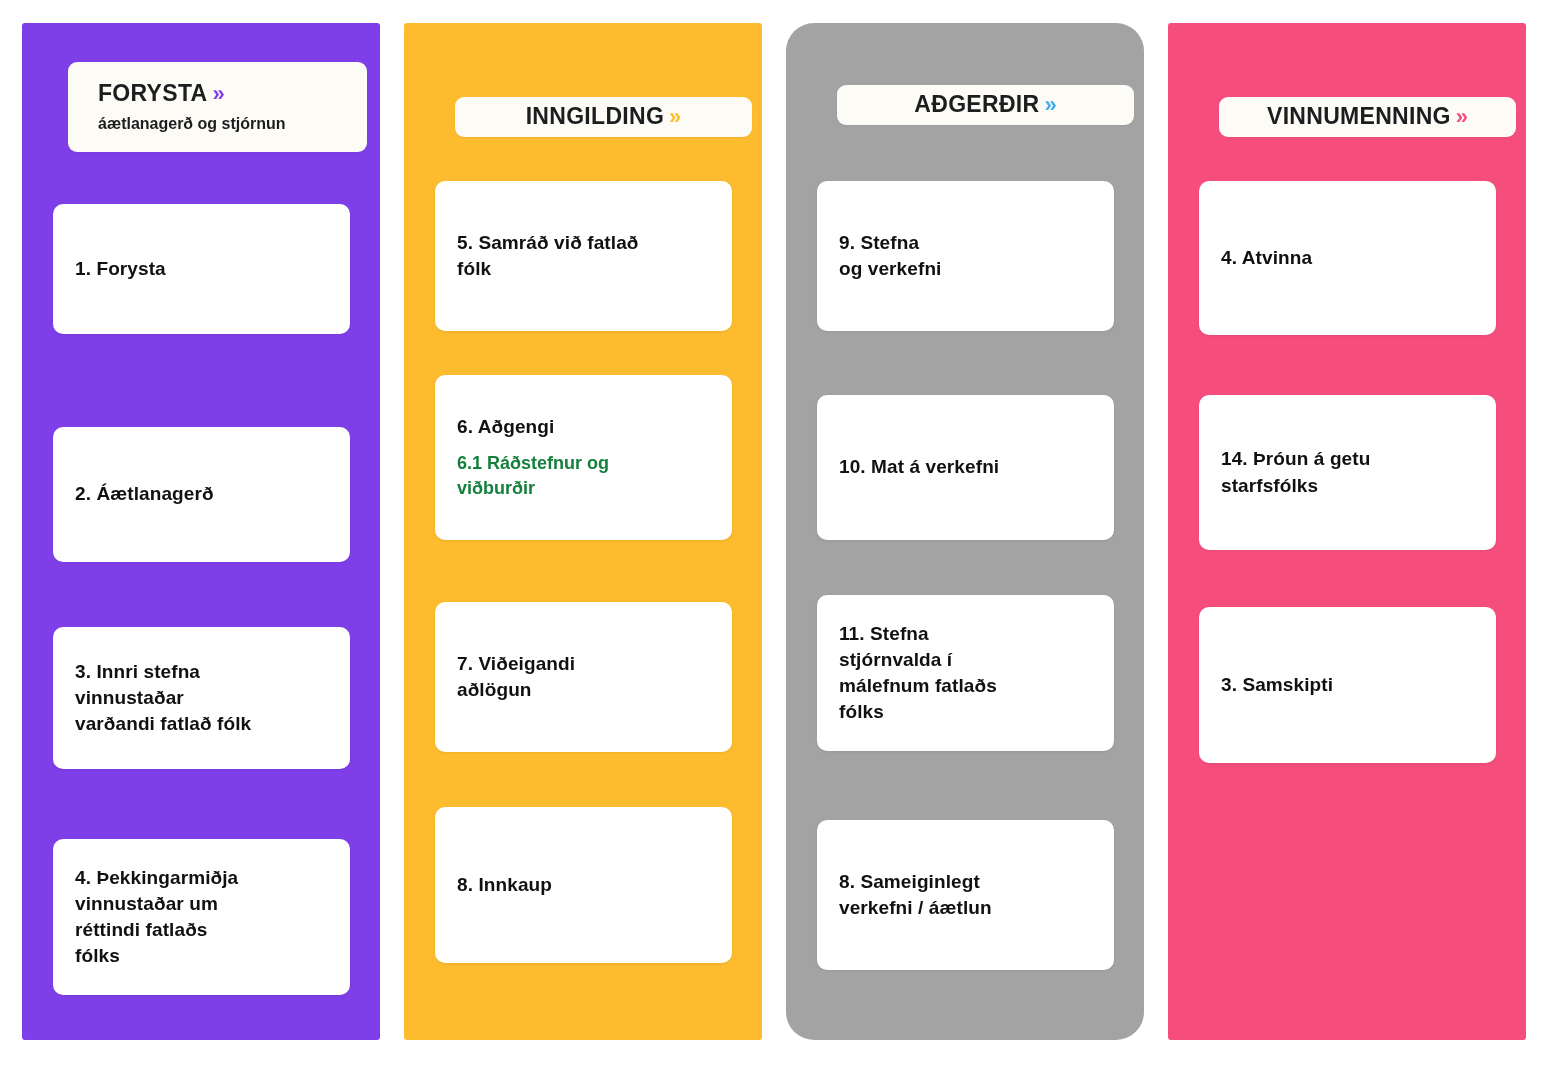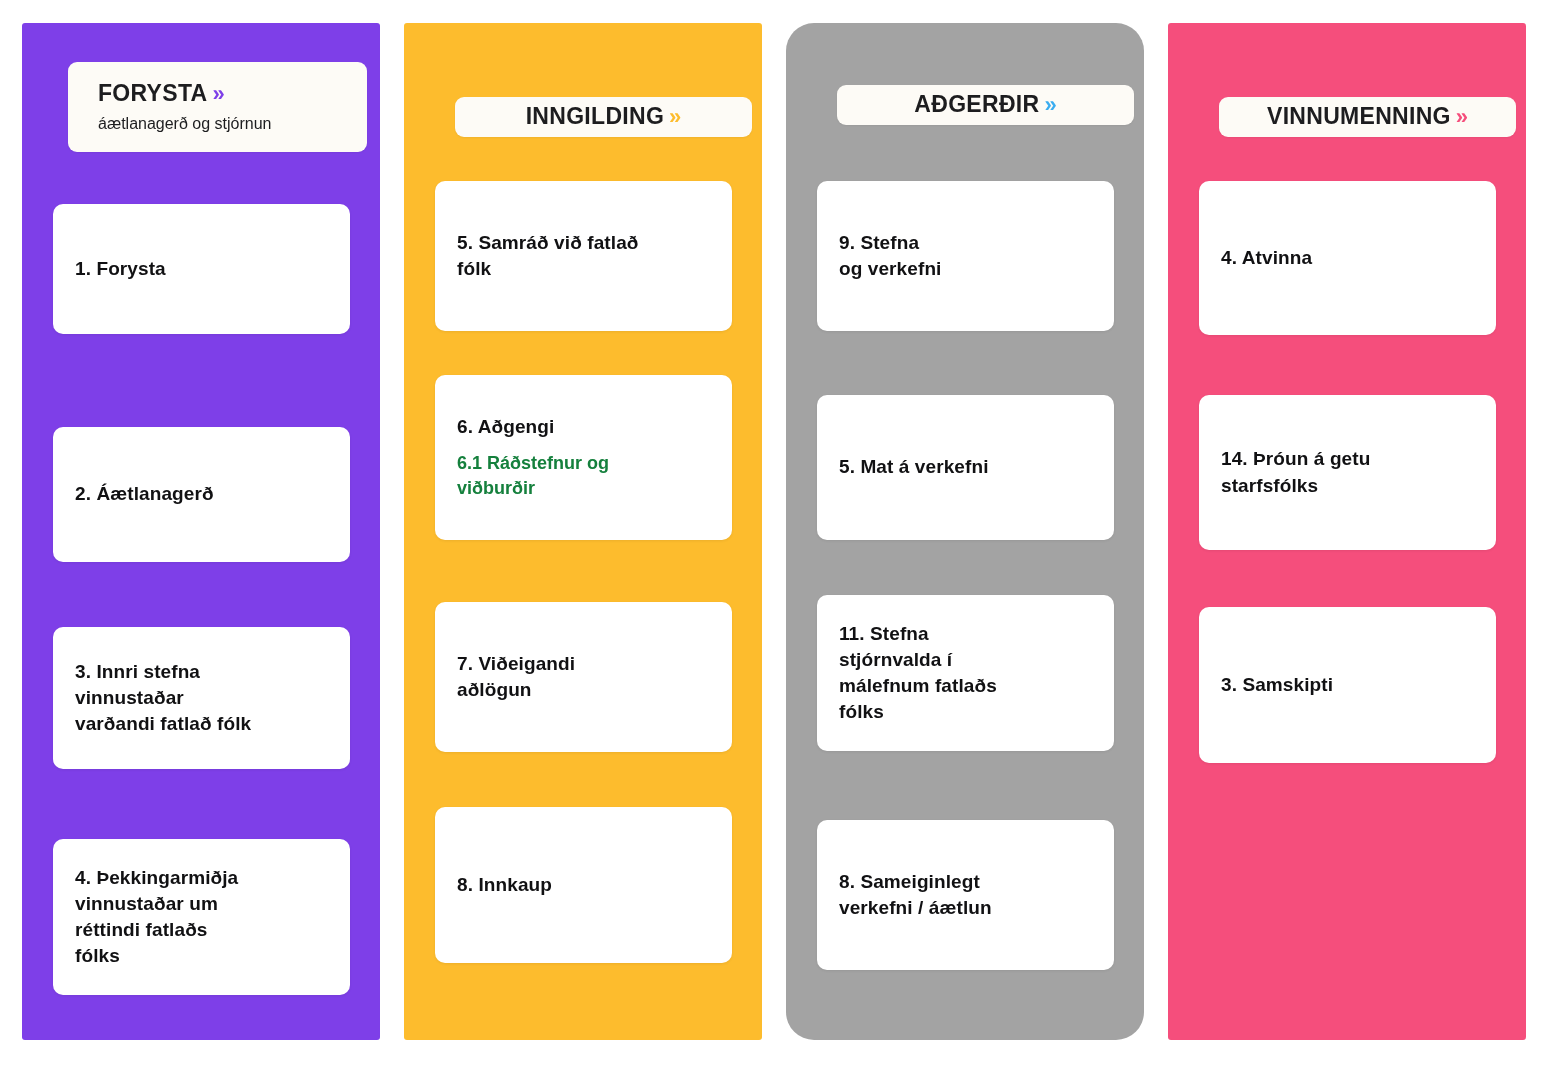--- a/index.html
+++ b/index.html
@@ -51,21 +51,21 @@
     line-height: 1.1;
   }
   .col-header .chev {
     font-size: 22px;
     font-weight: bold;
     margin-left: 5px;
     line-height: 1;
   }
   .col-header .hsub {
     font-size: 16px;
-    font-weight: normal;
+    font-weight: bold;
     color: #1d1d1f;
     margin-top: 9px;
     white-space: nowrap;
   }
   
   .hdr-p {
     left: 26px; top: 39px; width: 299px; height: 90px;
     padding: 12px 0 12px 30px;
     align-items: flex-start;
   }
@@ -185,21 +185,21 @@
     <div class="col-header hdr-b">
       <span class="htitle">AÐGERÐIR</span>
       <span class="chev">»</span>
     </div>
 
     <div class="card" style="top:158px;height:150px">
       <span class="ctitle">9. Stefna
 og verkefni</span>
     </div>
     <div class="card" style="top:372px;height:145px">
-      <span class="ctitle">5. Mat á verkefni</span>
+      <span class="ctitle">10. Mat á verkefni</span>
     </div>
     <div class="card" style="top:572px;height:156px">
       <span class="ctitle">11. Stefna
 stjórnvalda í
 málefnum fatlaðs
 fólks</span>
     </div>
     <div class="card" style="top:797px;height:150px">
       <span class="ctitle">8. Sameiginlegt
 verkefni / áætlun</span>

